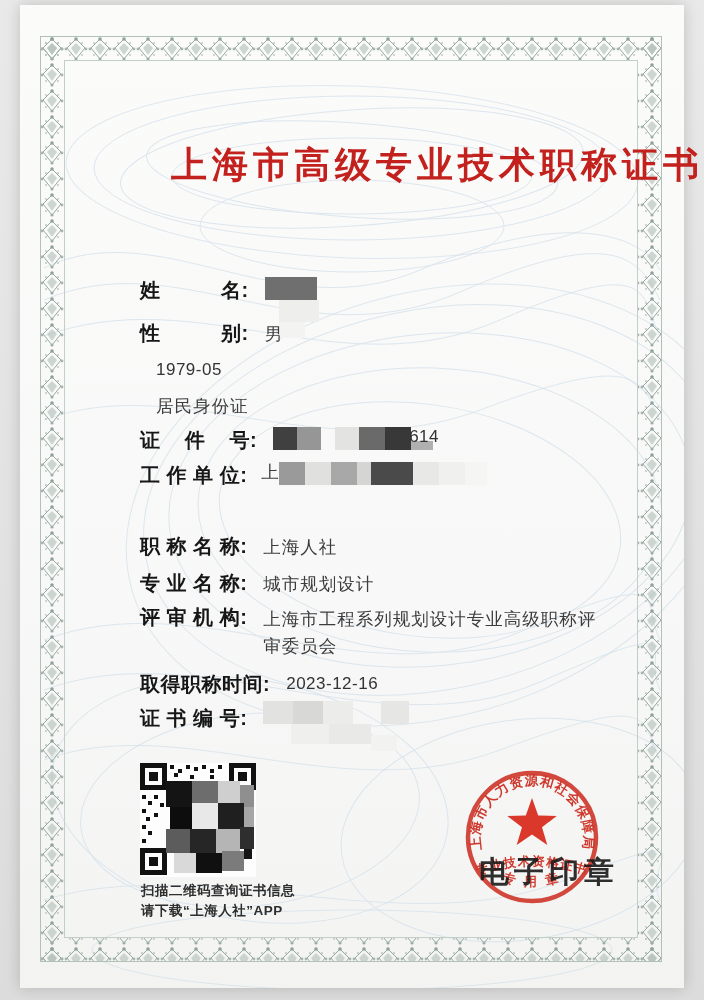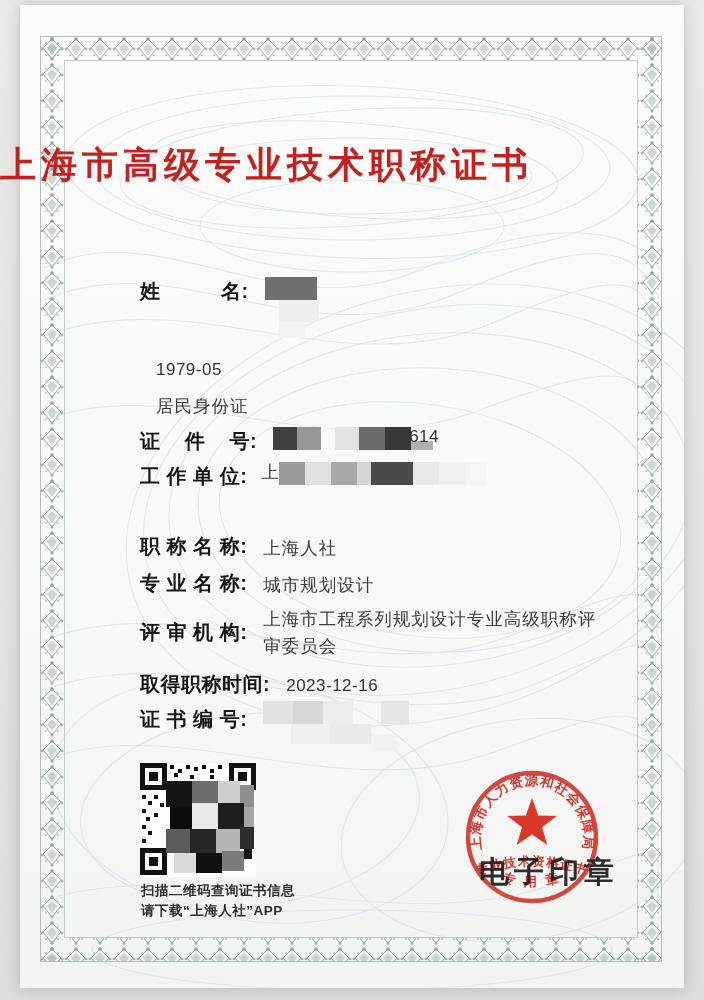--- a/index.html
+++ b/index.html
@@ -3,23 +3,23 @@
 <meta charset="utf-8">
 <style>
   html,body{margin:0;padding:0;background:#d8d8d8;}
   .shot{position:relative;width:704px;height:1000px;margin:0 auto;overflow:hidden;
         background:linear-gradient(180deg,#e9e9e9,#dcdcdc);
         font-family:"Liberation Sans",sans-serif;}
   .paper{position:absolute;left:20px;top:5px;width:664px;height:983px;
          background:linear-gradient(180deg,#fbfbfa 0%,#f7f8f7 60%,#f3f4f2 100%);
          box-shadow:0 0 14px rgba(0,0,0,.18);}
   .abs{position:absolute;}
-  .title{position:absolute;left:0;top:141px;width:704px;text-align:left;
+  .title{position:absolute;left:0;top:141px;width:704px;text-align:right;
          font-size:36px;font-weight:700;letter-spacing:5px;color:#c3211d;}
-  .row{position:absolute;left:140px;display:flex;align-items:center;}
+  .row{position:absolute;left:140px;display:flex;align-items:flex-start;}
   .lab{font-weight:700;font-size:20px;color:#161616;white-space:pre;letter-spacing:.5px;}
   .val{margin-left:16px;padding-top:2px;}
   .val-cn{font-family:"Liberation Serif",serif;font-size:17.5px;color:#3c3c3c;letter-spacing:1px;}
   .val-num{font-size:17px;color:#333;letter-spacing:.5px;padding-top:3px;}
   .val-wrap{width:348px;line-height:1.55;}
   .mosaic{position:relative;height:26px;padding-left:40px;}
   .mb{position:absolute;top:0;height:23px;}
   .qr-caption{position:absolute;left:141px;top:881px;font-size:13.5px;font-weight:700;
               color:#2e2e2e;line-height:1.5;letter-spacing:.5px;}
   .eseal-text{position:absolute;left:479px;top:852px;font-size:30px;font-weight:700;
@@ -88,20 +88,24 @@
 
   <div class="row" style="top:277px">
     <span class="lab">姓          名:</span>
     <div class="val mosaic" style="width:110px">
       <div class="mb" style="left:0;width:52px;background:#6f6f6f"></div>
       <div class="mb" style="left:14px;top:23px;width:40px;height:22px;background:#eeeeec"></div>
       <div class="mb" style="left:14px;top:45px;width:26px;height:16px;background:#f3f3f1"></div>
     </div>
   </div>
 
+  <div class="row" style="top:320px">
+    <span class="lab">性          别:</span>
+    <span class="val val-cn">男</span>
+  </div>
 
   <div class="row" style="top:357px">
     <span class="val val-num">1979-05</span>
   </div>
 
   <div class="row" style="top:392px">
     <span class="val val-cn">居民身份证</span>
   </div>
 
   <div class="row" style="top:427px">

